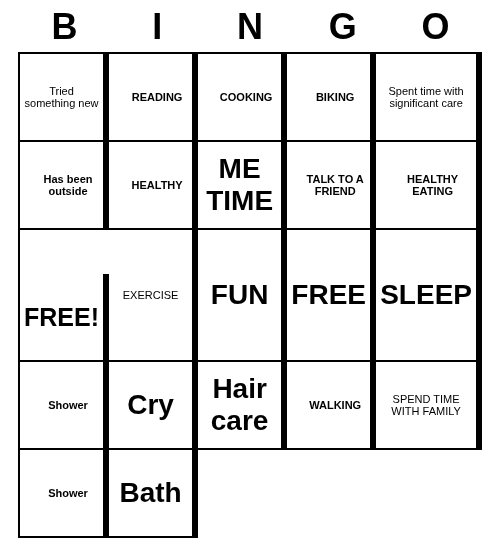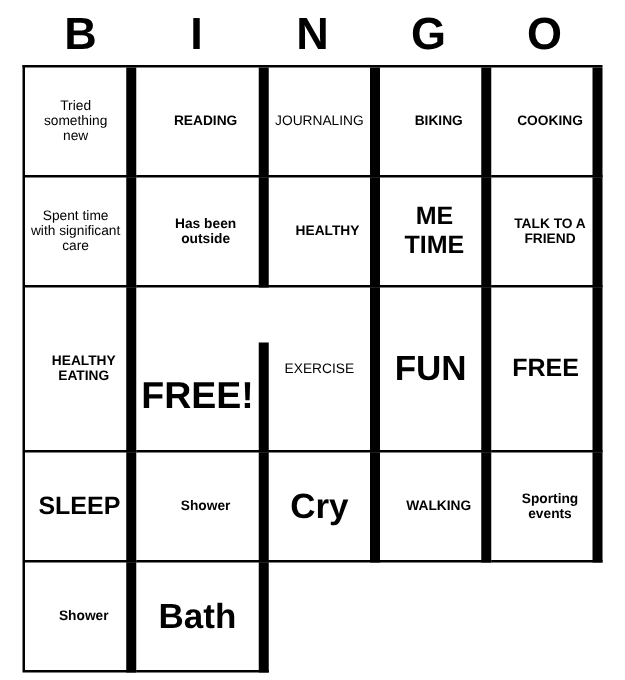--- a/index.html
+++ b/index.html
@@ -27,81 +27,80 @@
       width: 20%;
       text-align: center;
     }
     .bingo-grid {
       display: grid;
       grid-template-columns: repeat(5, 1fr);
       border-left: 2px solid #000;
       border-top: 2px solid #000;
     }
     .bingo-cell {
-      border-right: 8px solid #000000;
+      border-right: 6px solid #000000;
       border-bottom: 2px solid #000;
       min-height: 88px;
       display: flex;
       align-items: center;
       justify-content: center;
       text-align: center;
       padding: 4px;
       font-size: 13px;
     }
     .bingo-cell.large-text {
-      font-size: 20px;
+      font-size: 28px;
       font-weight: bold;
-      padding-left: 10px;
     }
     .bingo-cell.xlarge-text {
       font-size: 28px;
       font-weight: bold;
     }
     .bingo-cell.medium-text {
       font-size: 11px;
       font-weight: bold;
       padding-left: 17px;
     }
     .bingo-cell.small-text {
       font-size: 11px;
     }
     .bingo-cell.free {
-      font-size: 30px;
+      font-size: 25px;
       font-weight: bold;
       margin-top: 44px;
     }
   </style>
 </head>
 <body>
 
 <div class="bingo-container">
   <div class="bingo-title">
     <span>B</span>
     <span>I</span>
     <span>N</span>
     <span>G</span>
     <span>O</span>
   </div>
   <div class="bingo-grid">
   <div class="bingo-cell small-text">Tried something new</div>
       <div class="bingo-cell medium-text">READING</div>
-      <div class="bingo-cell small-text">JOURNALING</div>
+      <div class="bingo-cell medium-text">COOKING</div>
       <div class="bingo-cell medium-text">BIKING</div>
-      <div class="bingo-cell medium-text">COOKING</div>
       <div class="bingo-cell small-text">Spent time with significant care</div>
       <div class="bingo-cell medium-text">Has been outside</div>
       <div class="bingo-cell medium-text">HEALTHY</div>
       <div class="bingo-cell large-text">ME TIME</div>
       <div class="bingo-cell medium-text">TALK TO A FRIEND</div>
       <div class="bingo-cell medium-text">HEALTHY EATING</div>
       <div class="bingo-cell free">FREE!</div>
       <div class="bingo-cell small-text">EXERCISE</div>
       <div class="bingo-cell xlarge-text">FUN</div>
       <div class="bingo-cell large-text">FREE</div>
       <div class="bingo-cell large-text">SLEEP</div>
       <div class="bingo-cell medium-text">Shower</div>
       <div class="bingo-cell xlarge-text">Cry</div>
+      <div class="bingo-cell large-text">Hair care</div>
       <div class="bingo-cell medium-text">WALKING</div>
-      <div class="bingo-cell medium-text">Sporting events</div>
+      <div class="bingo-cell small-text">SPEND TIME WITH FAMILY</div>
       <div class="bingo-cell medium-text">Shower</div>
       <div class="bingo-cell xlarge-text">Bath</div>
     </div>
 </div>
 
 </body></html>

